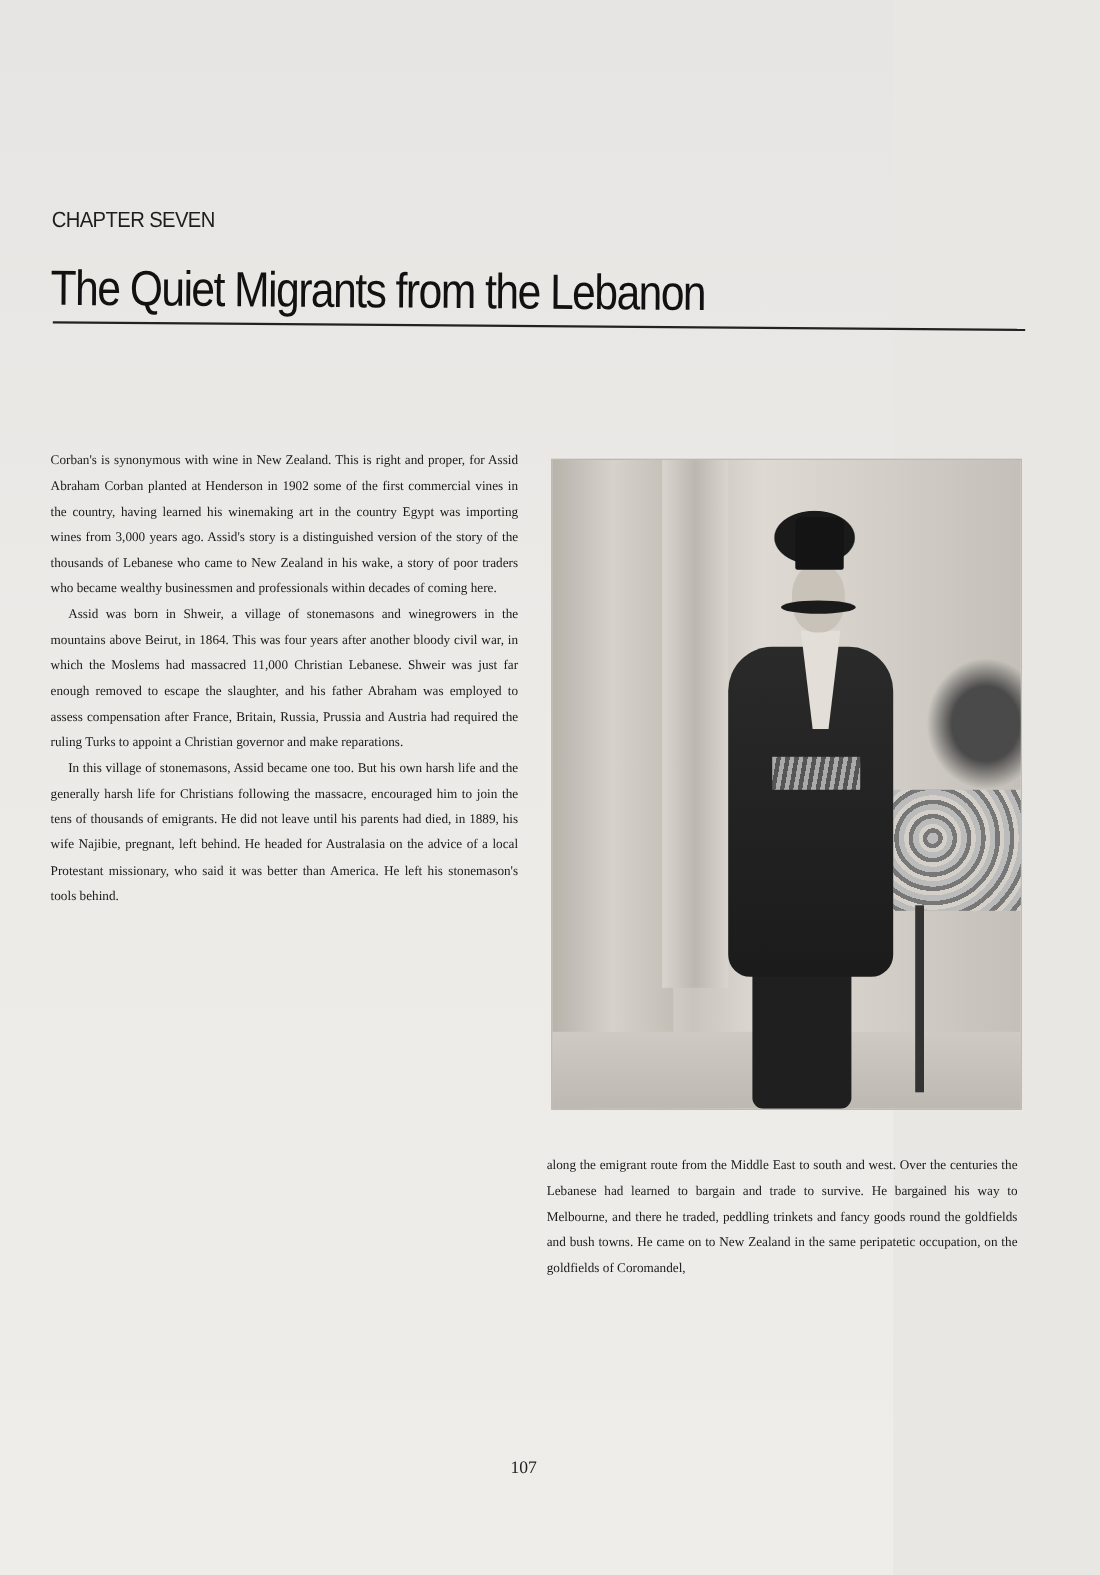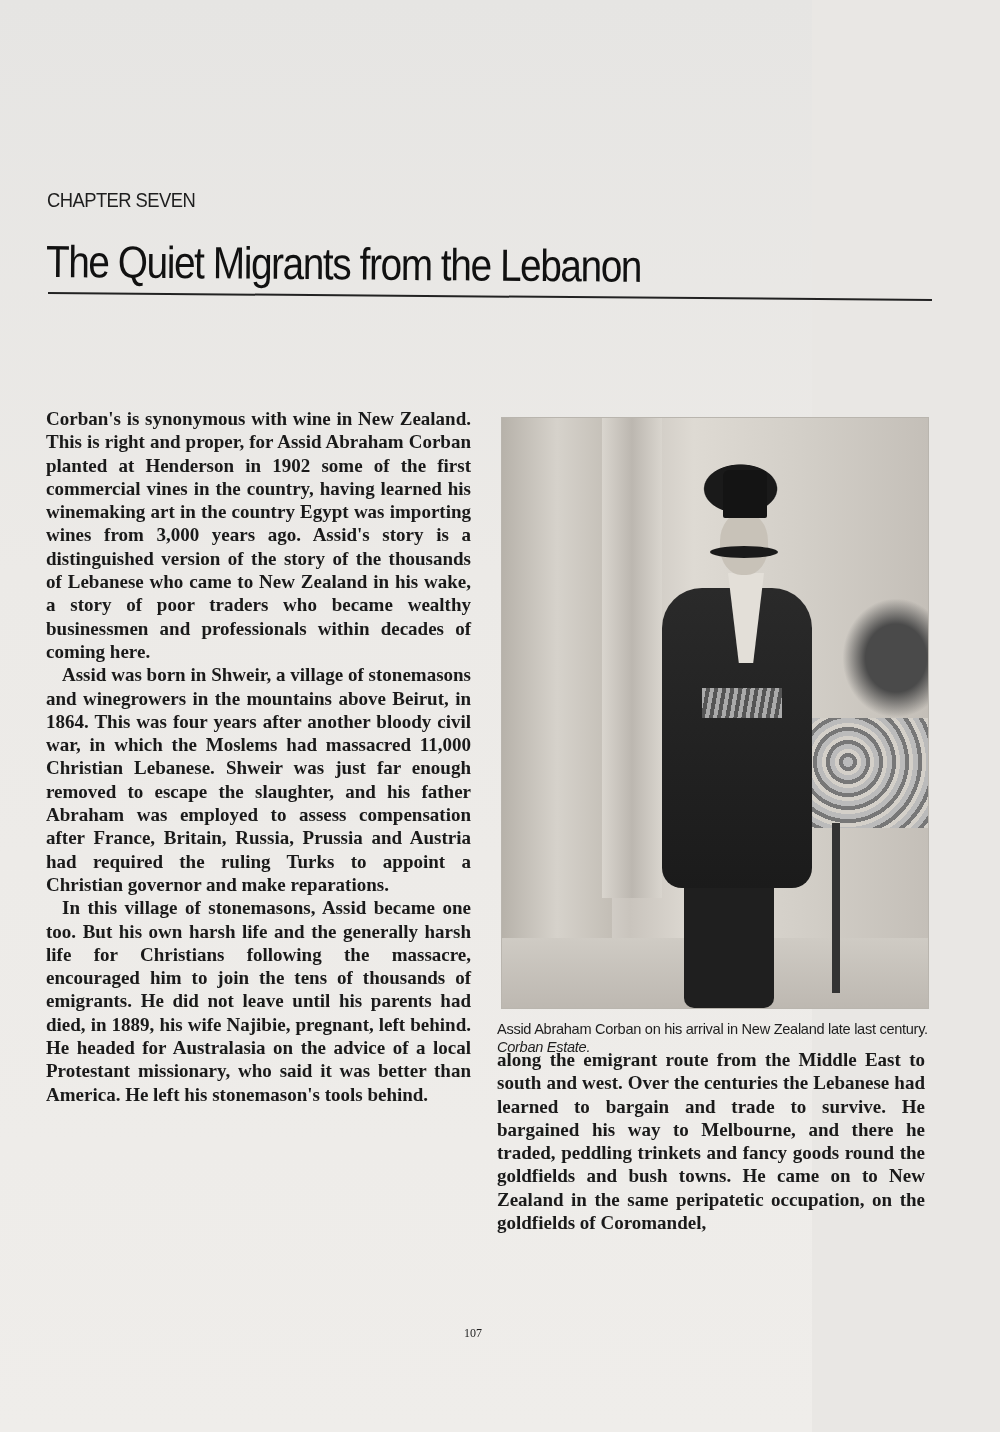--- a/index.html
+++ b/index.html
@@ -25,22 +25,22 @@
       font-family: "Liberation Sans", "DejaVu Sans", sans-serif;
       font-size: 45px; letter-spacing: -1.6px; color: #111;
       transform: scaleX(0.86) rotate(0.4deg); transform-origin: left;
       white-space: nowrap;
     }
     .rule {
       position: absolute; left: 48px; top: 292px; width: 884px; height: 2px;
       background: #222; transform: rotate(0.45deg); transform-origin: left;
     }
     .col {
-      position: absolute; font-size: 19px; line-height: 23.3px;
-      text-align: justify; color: #1a1a1a; font-weight: bold;
+      position: absolute; font-size: 12px; line-height: 23.3px;
+      text-align: justify; color: #1a1a1a;
     }
     .col-left { left: 46px; top: 407px; width: 425px; }
     .col-right { left: 497px; top: 1048px; width: 428px; }
     .col p { margin: 0; text-indent: 0; }
     .col p.indent { text-indent: 16px; }
     .photo {
       position: absolute; left: 502px; top: 418px; width: 426px; height: 590px;
       background:
         radial-gradient(ellipse 60px 40px at 56% 12%, #1a1a1a 0 60%, transparent 62%),
         linear-gradient(90deg, #cfcbc5 0%, #bdb8b1 12%, #d7d3cd 22%, #c9c4bd 30%, #dedad3 45%, #d3cfc8 70%, #c4bfb8 100%);
@@ -101,21 +101,21 @@
     }
     .caption {
       position: absolute; left: 497px; top: 1020px; width: 440px;
       font-family: "Liberation Sans", "DejaVu Sans", sans-serif;
       font-size: 14.6px; line-height: 18px; color: #1e1e1e;
       letter-spacing: -0.3px;
     }
     .caption em { font-style: italic; }
     .page-number {
       position: absolute; left: 464px; top: 1326px;
-      font-size: 12px; color: #1e1e1e;
+      font-size: 16px; color: #1e1e1e;
     }
   </style>
 </head>
 <body>
 
 <div class="page">
   <div class="chapter-label">CHAPTER SEVEN</div>
   <div class="chapter-title">The Quiet Migrants from the Lebanon</div>
   <div class="rule"></div>
 
@@ -134,20 +134,19 @@
     <div class="table-leg"></div>
     <div class="figure-legs"></div>
     <div class="figure-body"></div>
     <div class="collar"></div>
     <div class="sash"></div>
     <div class="head"></div>
     <div class="fez"></div>
     <div class="moustache"></div>
   </div>
 
-  <div class="caption"><span>Assid Abraham Corban on his arrival in New Zealand late last century. </span><em>Corban Estate.</em></div>
 
   <div class="col col-right">
     <p>along the emigrant route from the Middle East to south and west. Over the centuries the Lebanese had learned to bargain and trade to survive. He bargained his way to Melbourne, and there he traded, peddling trinkets and fancy goods round the goldfields and bush towns. He came on to New Zealand in the same peripatetic occupation, on the goldfields of Coromandel,</p>
   </div>
 
   <div class="page-number">107</div>
 </div>
 
 </body></html>

